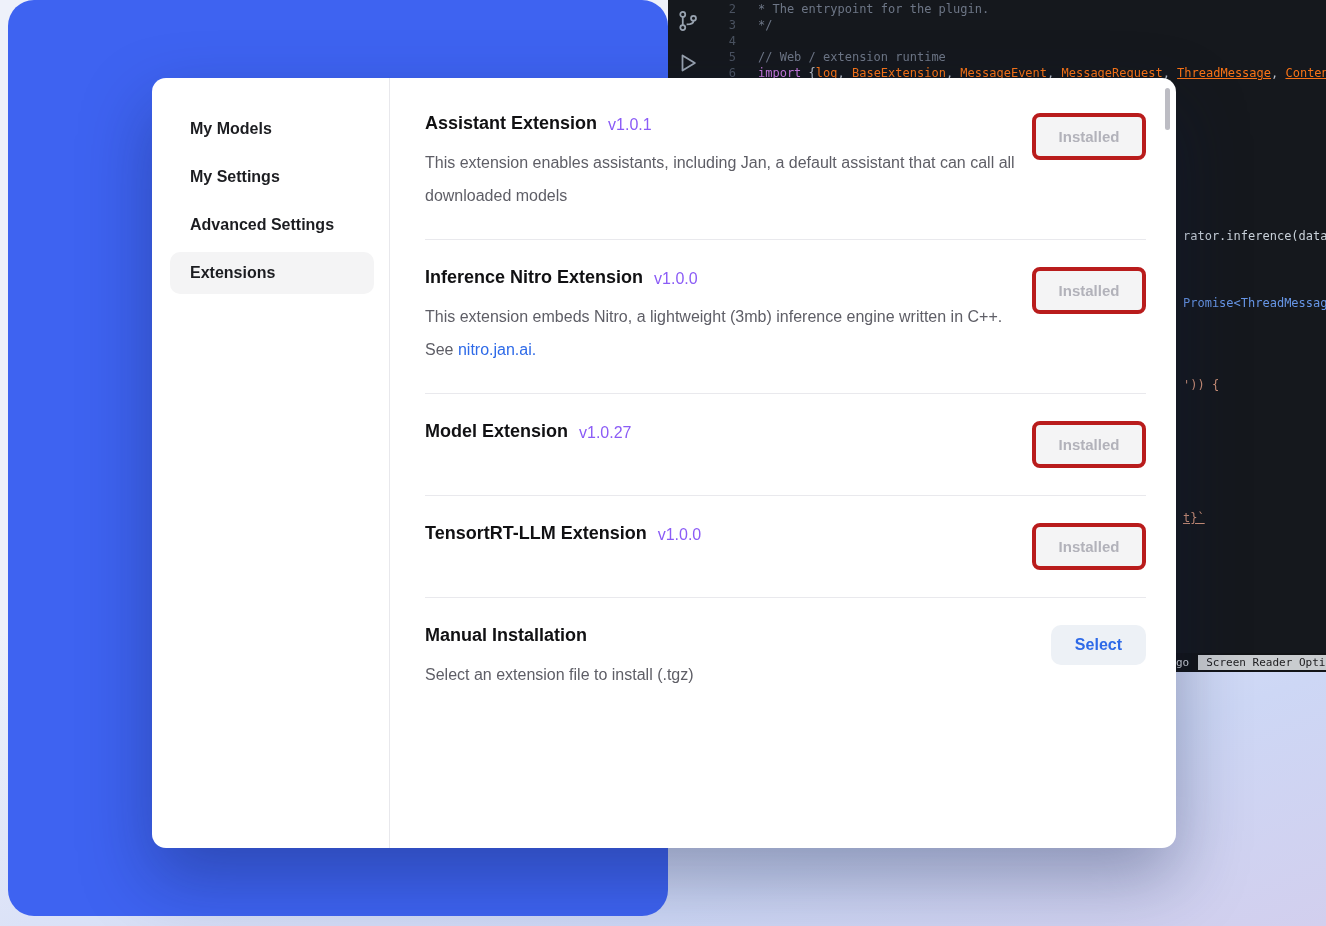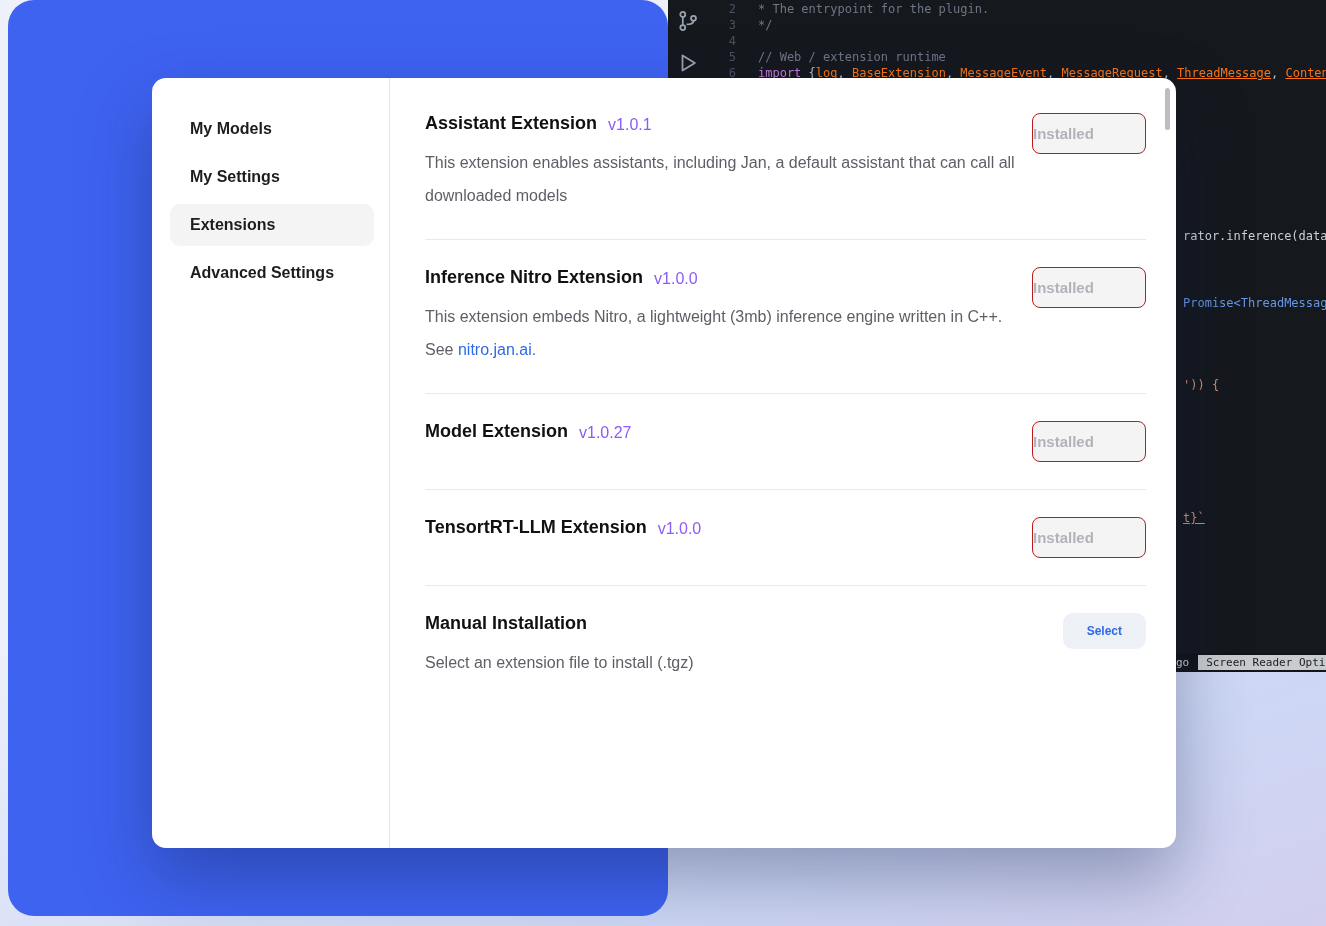--- a/index.html
+++ b/index.html
@@ -56,24 +56,24 @@
          padding:27px 0 27px; border-bottom:1px solid #e9e9ed; }
   .row.last { border-bottom:none; }
   .row-text { max-width:590px; }
   .row-title { display:flex; align-items:flex-end; }
   .name { font-size:18px; font-weight:700; color:#111113; }
   .ver { font-size:16px; color:#8b5cf6; margin-left:11px; }
   .desc { margin-top:12px; font-size:16px; line-height:33px; color:#5e5e66; }
   .link { color:#2e6ae8; text-decoration:none; cursor:pointer; }
   .btn { font-family:"Liberation Sans",sans-serif; cursor:pointer; }
   .btn.installed { min-width:114px; padding:11px 0; background:#f4f4f5;
-                   border:1px solid #b91c1c; border-radius:8px; color:#b2b2ba;
-                   font-size:15px; font-weight:600; text-align:left; }
+                   border:4px solid #b91c1c; border-radius:8px; color:#b2b2ba;
+                   font-size:15px; font-weight:600; text-align:center; }
   .btn.select { padding:11px 24px; background:#edf1f6; border:none; border-radius:10px;
-                color:#2e6ae8; font-size:12px; font-weight:700; }
+                color:#2e6ae8; font-size:16px; font-weight:700; }
 </style>
 </head>
 <body>
 
 <div class="stage">
 
   <div class="blue-panel"></div>
 
   <div class="editor">
     <div class="activity">
@@ -122,22 +122,22 @@
       <span class="status-badge">Screen Reader Optimized</span>
     </div>
   </div>
 
   <div class="modal">
     <div class="mthumb"></div>
 
     <div class="side">
       <div class="nav-item">My Models</div>
       <div class="nav-item">My Settings</div>
+      <div class="nav-item">Advanced Settings</div>
       <div class="nav-item active">Extensions</div>
-      <div class="nav-item">Advanced Settings</div>
     </div>
 
     <div class="content">
 
       <div class="row">
         <div class="row-text">
           <div class="row-title">
             <span class="name">Assistant Extension</span>
             <span class="ver">v1.0.1</span>
           </div>

